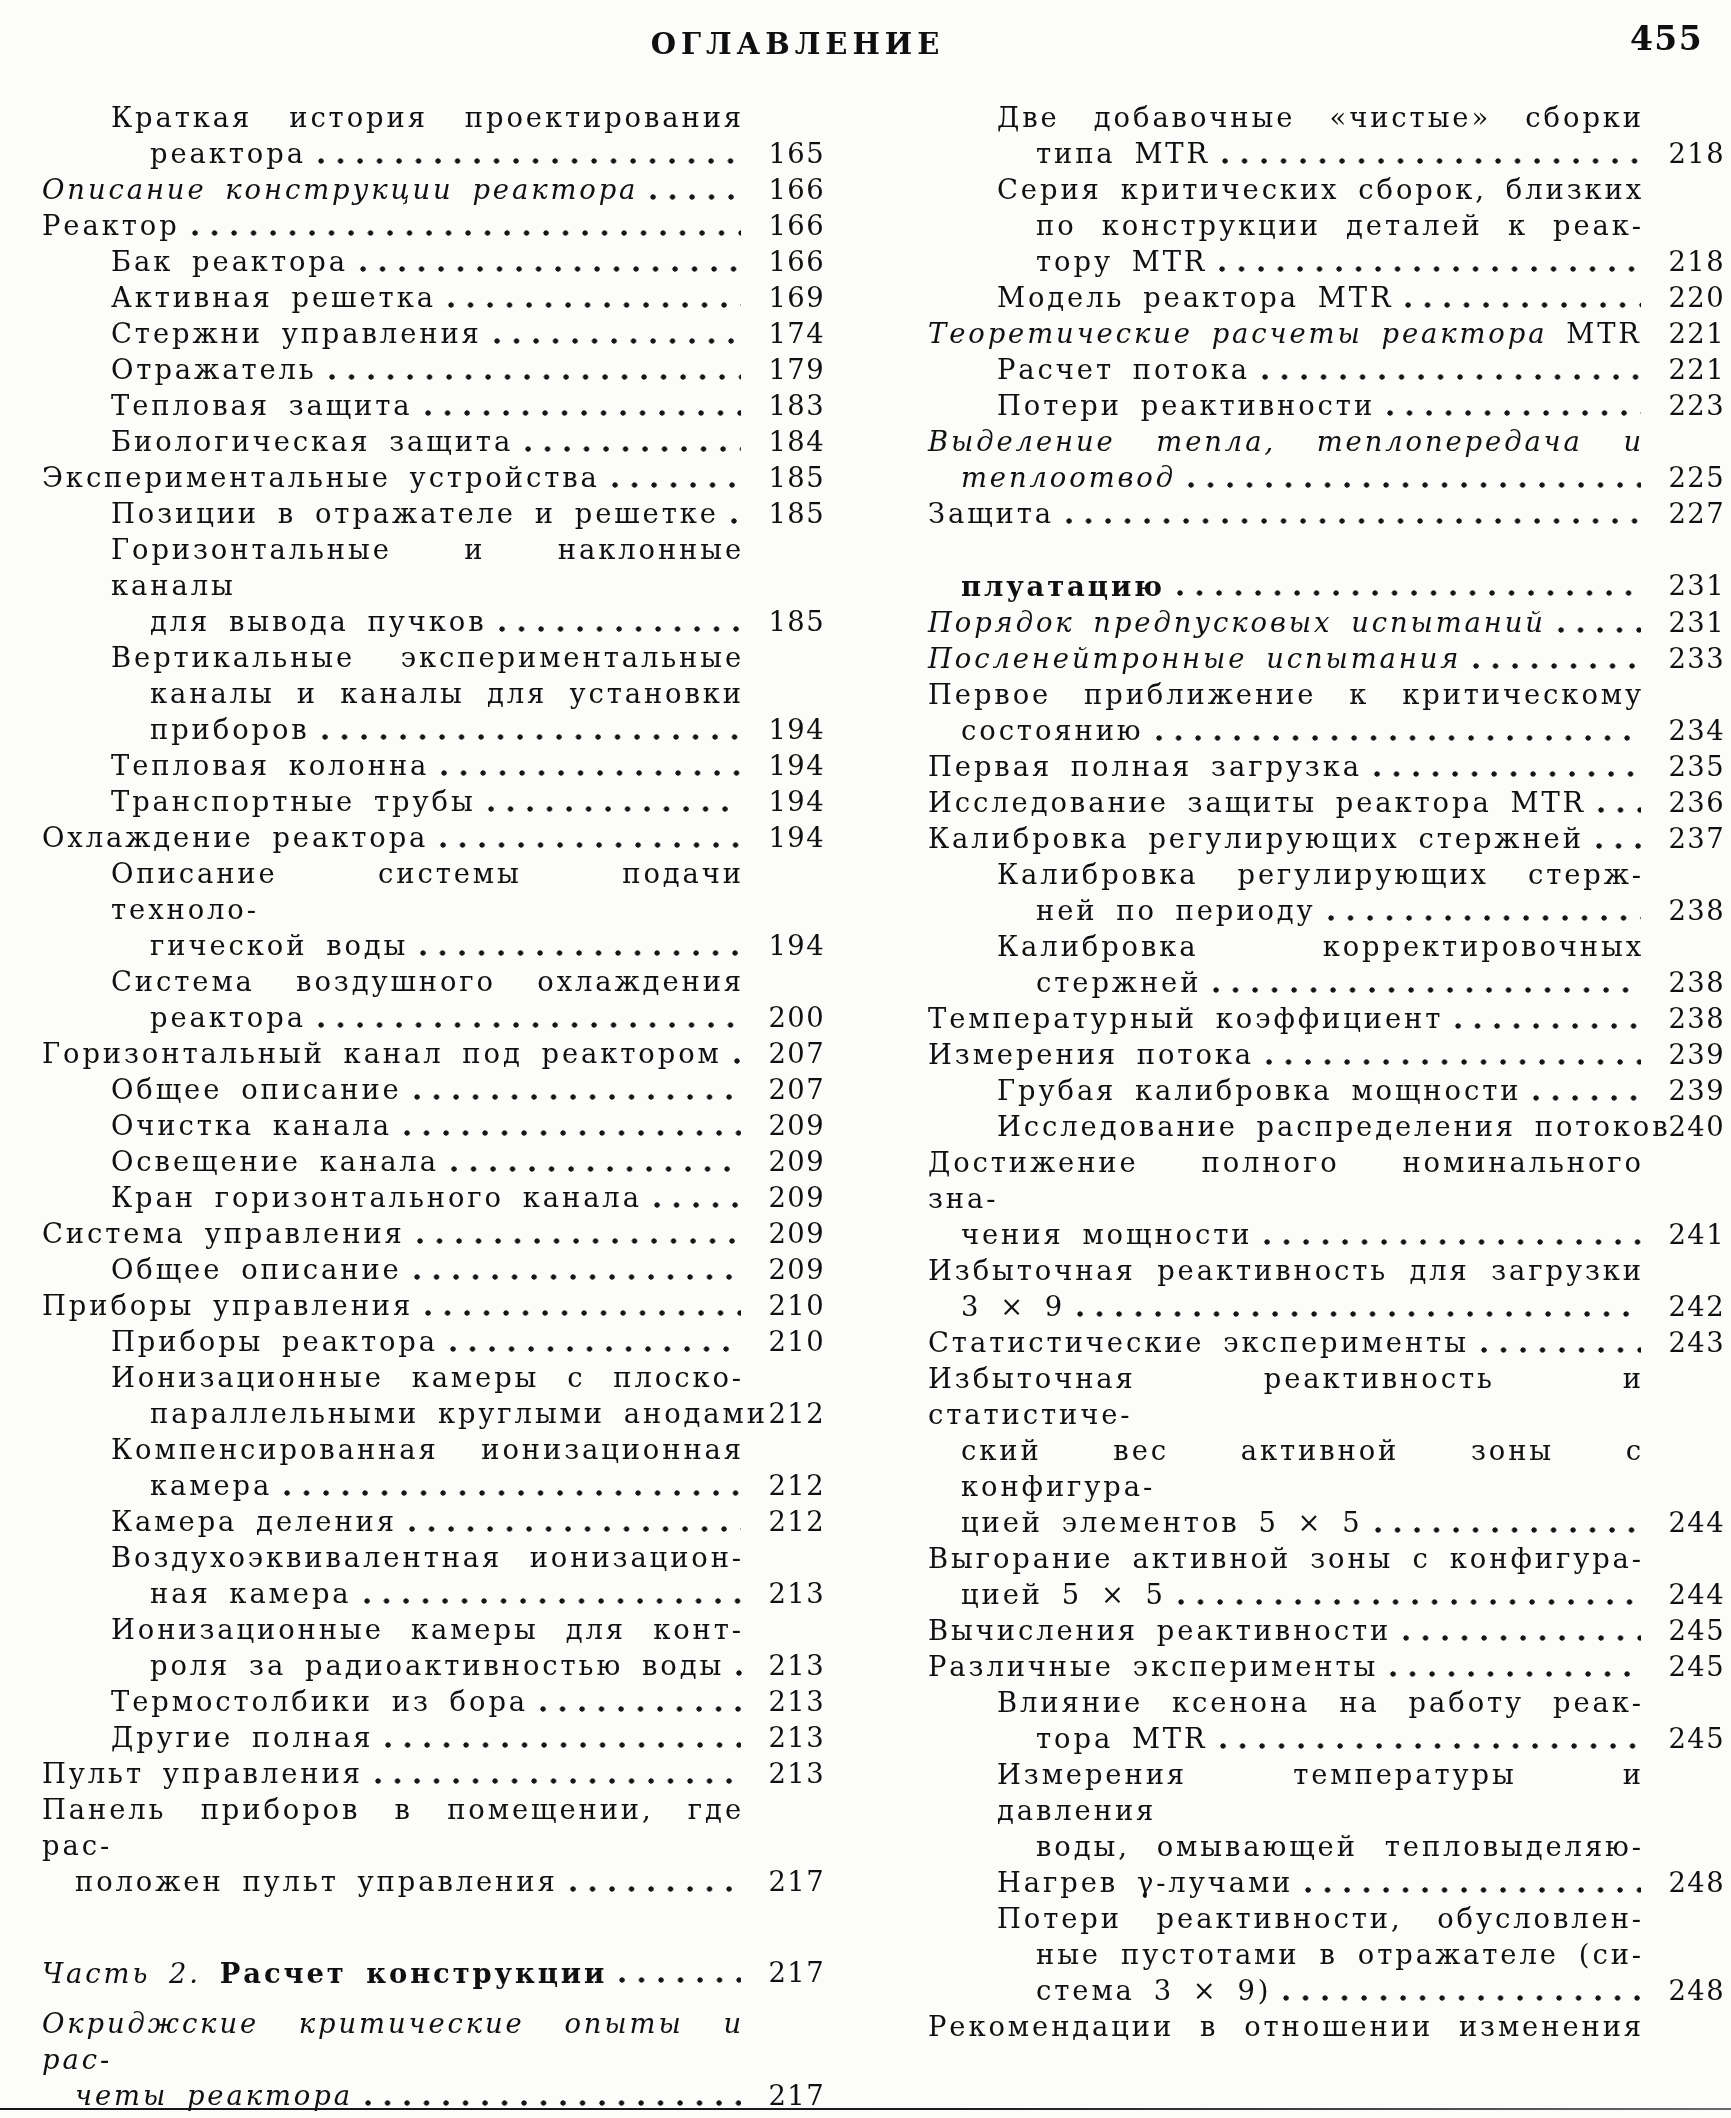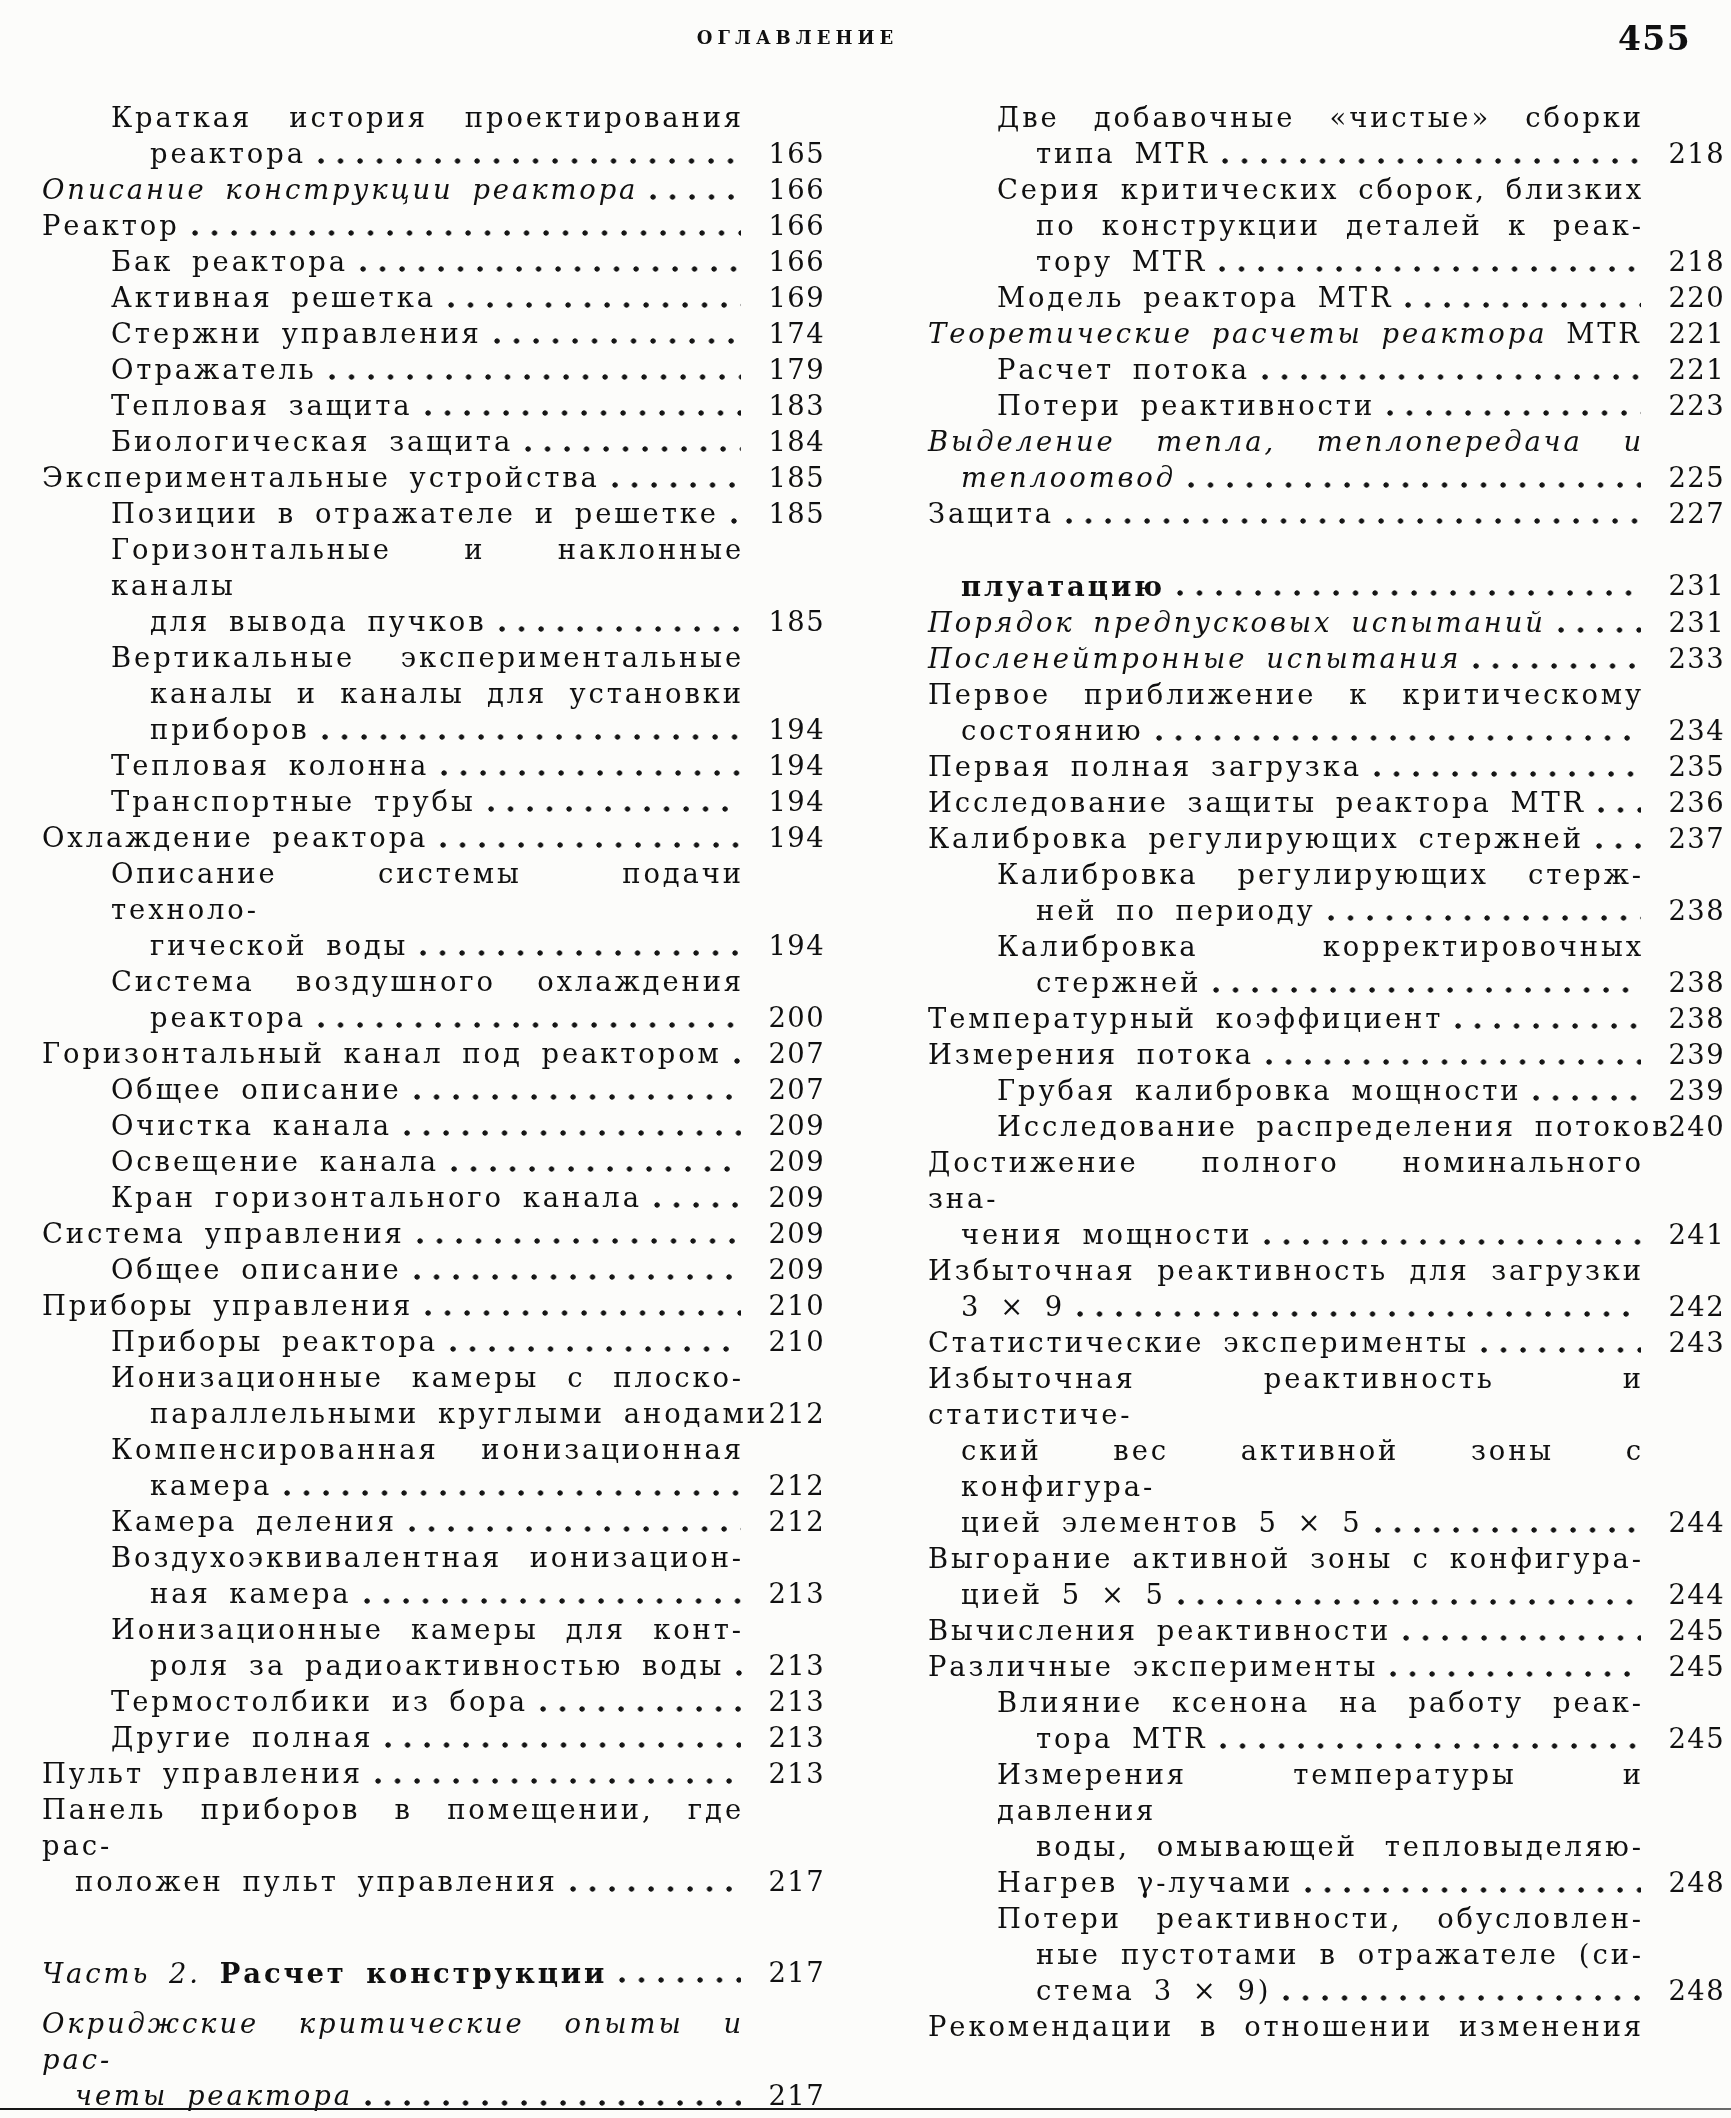--- a/index.html
+++ b/index.html
@@ -20,27 +20,27 @@
     letter-spacing: 2.9px;
     word-spacing: 7.2px;
     overflow: hidden;
   }
   
   .header-title {
     position: absolute;
     top: 27.4px; left: 0;
     width: 1595px;
     text-align: center;
-    font-size: 18px;
+    font-size: 29px;
     font-weight: 700;
     letter-spacing: 5px;
   }
   .header-page {
     position: absolute;
-    top: 19px; right: 41px;
+    top: 19px; right: 29px;
     font-size: 33px;
     font-weight: 700;
     letter-spacing: 1.4px;
   }
   
   .col { position: absolute; top: 100px; }
   .col-left  { left: 42px;   width: 783px; }
   .col-right { left: 928px; width: 797px; }
 
   .entry { margin: 0; }

